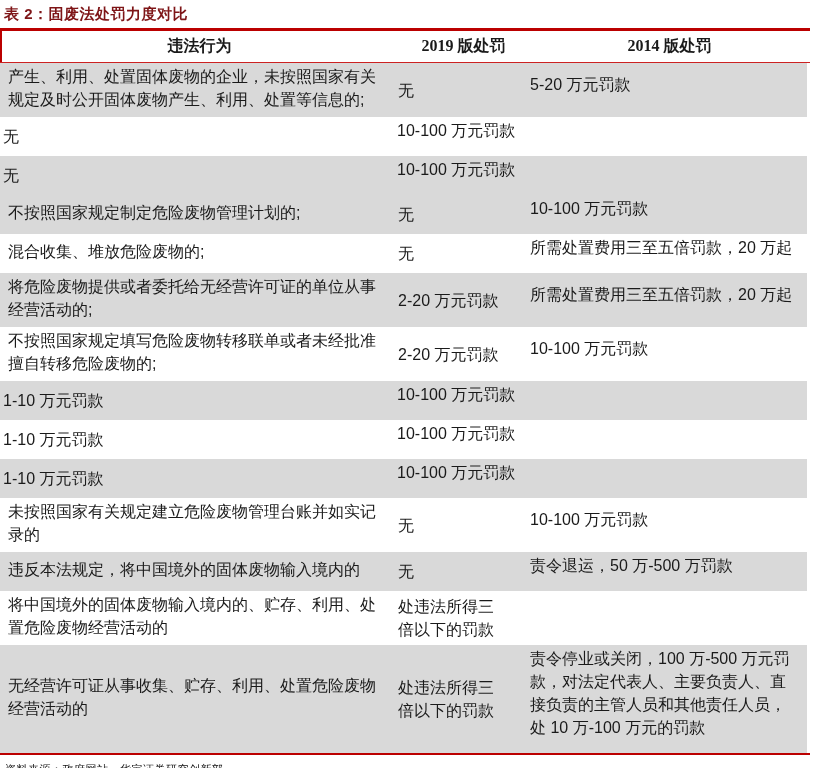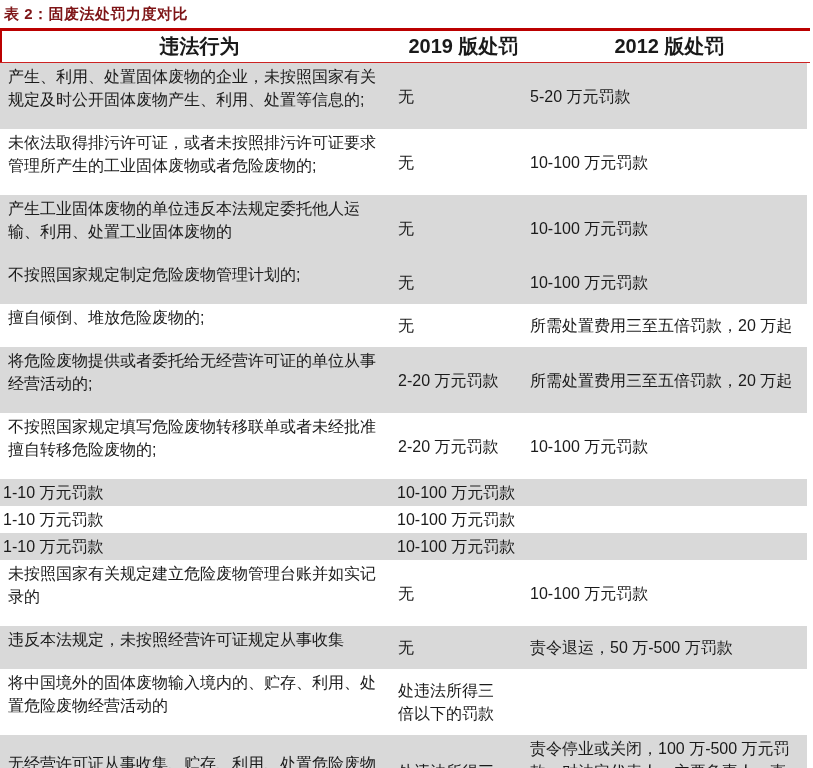--- a/index.html
+++ b/index.html
@@ -28,93 +28,92 @@
   .rule-thin{height:1px;background:#cc2222;width:810px;}
   .rule-bottom{height:2px;background:var(--red-line);width:810px;}
 
   .thead{
     display:grid;
     grid-template-columns:395px 133px 279px;
     width:807px;
     height:31px;
     border-left:2px solid var(--red-line);
     font-weight:bold;
-    font-size:20px;
+    font-size:16px;
+    font-family:Liberation Serif, serif;
   }
   .thead .hcell{
     display:flex;align-items:center;justify-content:center;
     white-space:nowrap;
   }
 
   .tbody{width:807px;}
   .row{
     display:grid;
     grid-template-columns:395px 133px 279px;
     min-height:27px;
   }
   .row.shaded{background:var(--shade);}
   .cell{
     display:flex;align-items:center;
     font-size:16px;
     line-height:23px;
   }
-  .c1{padding:2px 18px 18px 8px;}
+  .c1{padding:2px 18px 6px 8px;}
   .c2{padding:2px 25px 2px 3px;}
-  .c3{padding:2px 8px 2px 2px;}
+  .c3{padding:2px 8px 14px 2px;}
 
   .source{
     font-size:11px;
     padding:7px 0 0 5px;
     color:#111;
     letter-spacing:0.5px;
   }
 </style>
 </head>
 <body>
 
 <div class="page">
 
   <div class="doc-title">表 2：固废法处罚力度对比</div>
   <div class="rule-thick"></div>
 
   <div class="thead">
     <div class="hcell">违法行为</div>
     <div class="hcell">2019 版处罚</div>
-    <div class="hcell">2012 版处罚</div>
+    <div class="hcell">2014 版处罚</div>
   </div>
   <div class="rule-thin"></div>
 
   <div class="tbody">
 
     <div class="row shaded">
       <div class="cell c1">产生、利用、处置固体废物的企业，未按照国家有关规定及时公开固体废物产生、利用、处置等信息的;</div>
       <div class="cell c2">无</div>
       <div class="cell c3">5-20 万元罚款</div>
     </div>
 
     <div class="row">
-      <div class="cell c1">未依法取得排污许可证，或者未按照排污许可证要求管理所产生的工业固体废物或者危险废物的;</div>
       <div class="cell c2">无</div>
       <div class="cell c3">10-100 万元罚款</div>
     </div>
 
     <div class="row shaded">
-      <div class="cell c1">产生工业固体废物的单位违反本法规定委托他人运输、利用、处置工业固体废物的</div>
       <div class="cell c2">无</div>
       <div class="cell c3">10-100 万元罚款</div>
     </div>
 
     <div class="row shaded">
       <div class="cell c1">不按照国家规定制定危险废物管理计划的;</div>
       <div class="cell c2">无</div>
       <div class="cell c3">10-100 万元罚款</div>
     </div>
 
     <div class="row">
-      <div class="cell c1">擅自倾倒、堆放危险废物的;</div>
+      <div class="cell c1">混合收集、堆放危险废物的;</div>
       <div class="cell c2">无</div>
       <div class="cell c3">所需处置费用三至五倍罚款，20 万起</div>
     </div>
 
     <div class="row shaded">
       <div class="cell c1">将危险废物提供或者委托给无经营许可证的单位从事经营活动的;</div>
       <div class="cell c2">2-20 万元罚款</div>
       <div class="cell c3">所需处置费用三至五倍罚款，20 万起</div>
     </div>
 
@@ -139,34 +138,34 @@
       <div class="cell c3">10-100 万元罚款</div>
     </div>
 
     <div class="row">
       <div class="cell c1">未按照国家有关规定建立危险废物管理台账并如实记录的</div>
       <div class="cell c2">无</div>
       <div class="cell c3">10-100 万元罚款</div>
     </div>
 
     <div class="row shaded">
-      <div class="cell c1">违反本法规定，未按照经营许可证规定从事收集</div>
+      <div class="cell c1">违反本法规定，将中国境外的固体废物输入境内的</div>
       <div class="cell c2">无</div>
       <div class="cell c3">责令退运，50 万-500 万罚款</div>
     </div>
 
     <div class="row">
       <div class="cell c1">将中国境外的固体废物输入境内的、贮存、利用、处置危险废物经营活动的</div>
       <div class="cell c2">处违法所得三倍以下的罚款</div>
     </div>
 
     <div class="row shaded">
       <div class="cell c1">无经营许可证从事收集、贮存、利用、处置危险废物经营活动的</div>
       <div class="cell c2">处违法所得三倍以下的罚款</div>
-      <div class="cell c3">责令停业或关闭，100 万-500 万元罚款，对法定代表人、主要负责人、直接负责的主管人员和其他责任人员，处 10 万-200 万元的罚款</div>
+      <div class="cell c3">责令停业或关闭，100 万-500 万元罚款，对法定代表人、主要负责人、直接负责的主管人员和其他责任人员，处 10 万-100 万元的罚款</div>
     </div>
 
   </div>
 
   <div class="rule-bottom"></div>
   <div class="source">资料来源：政府网站，华宝证券研究创新部</div>
 
 </div>
 
 </body></html>

